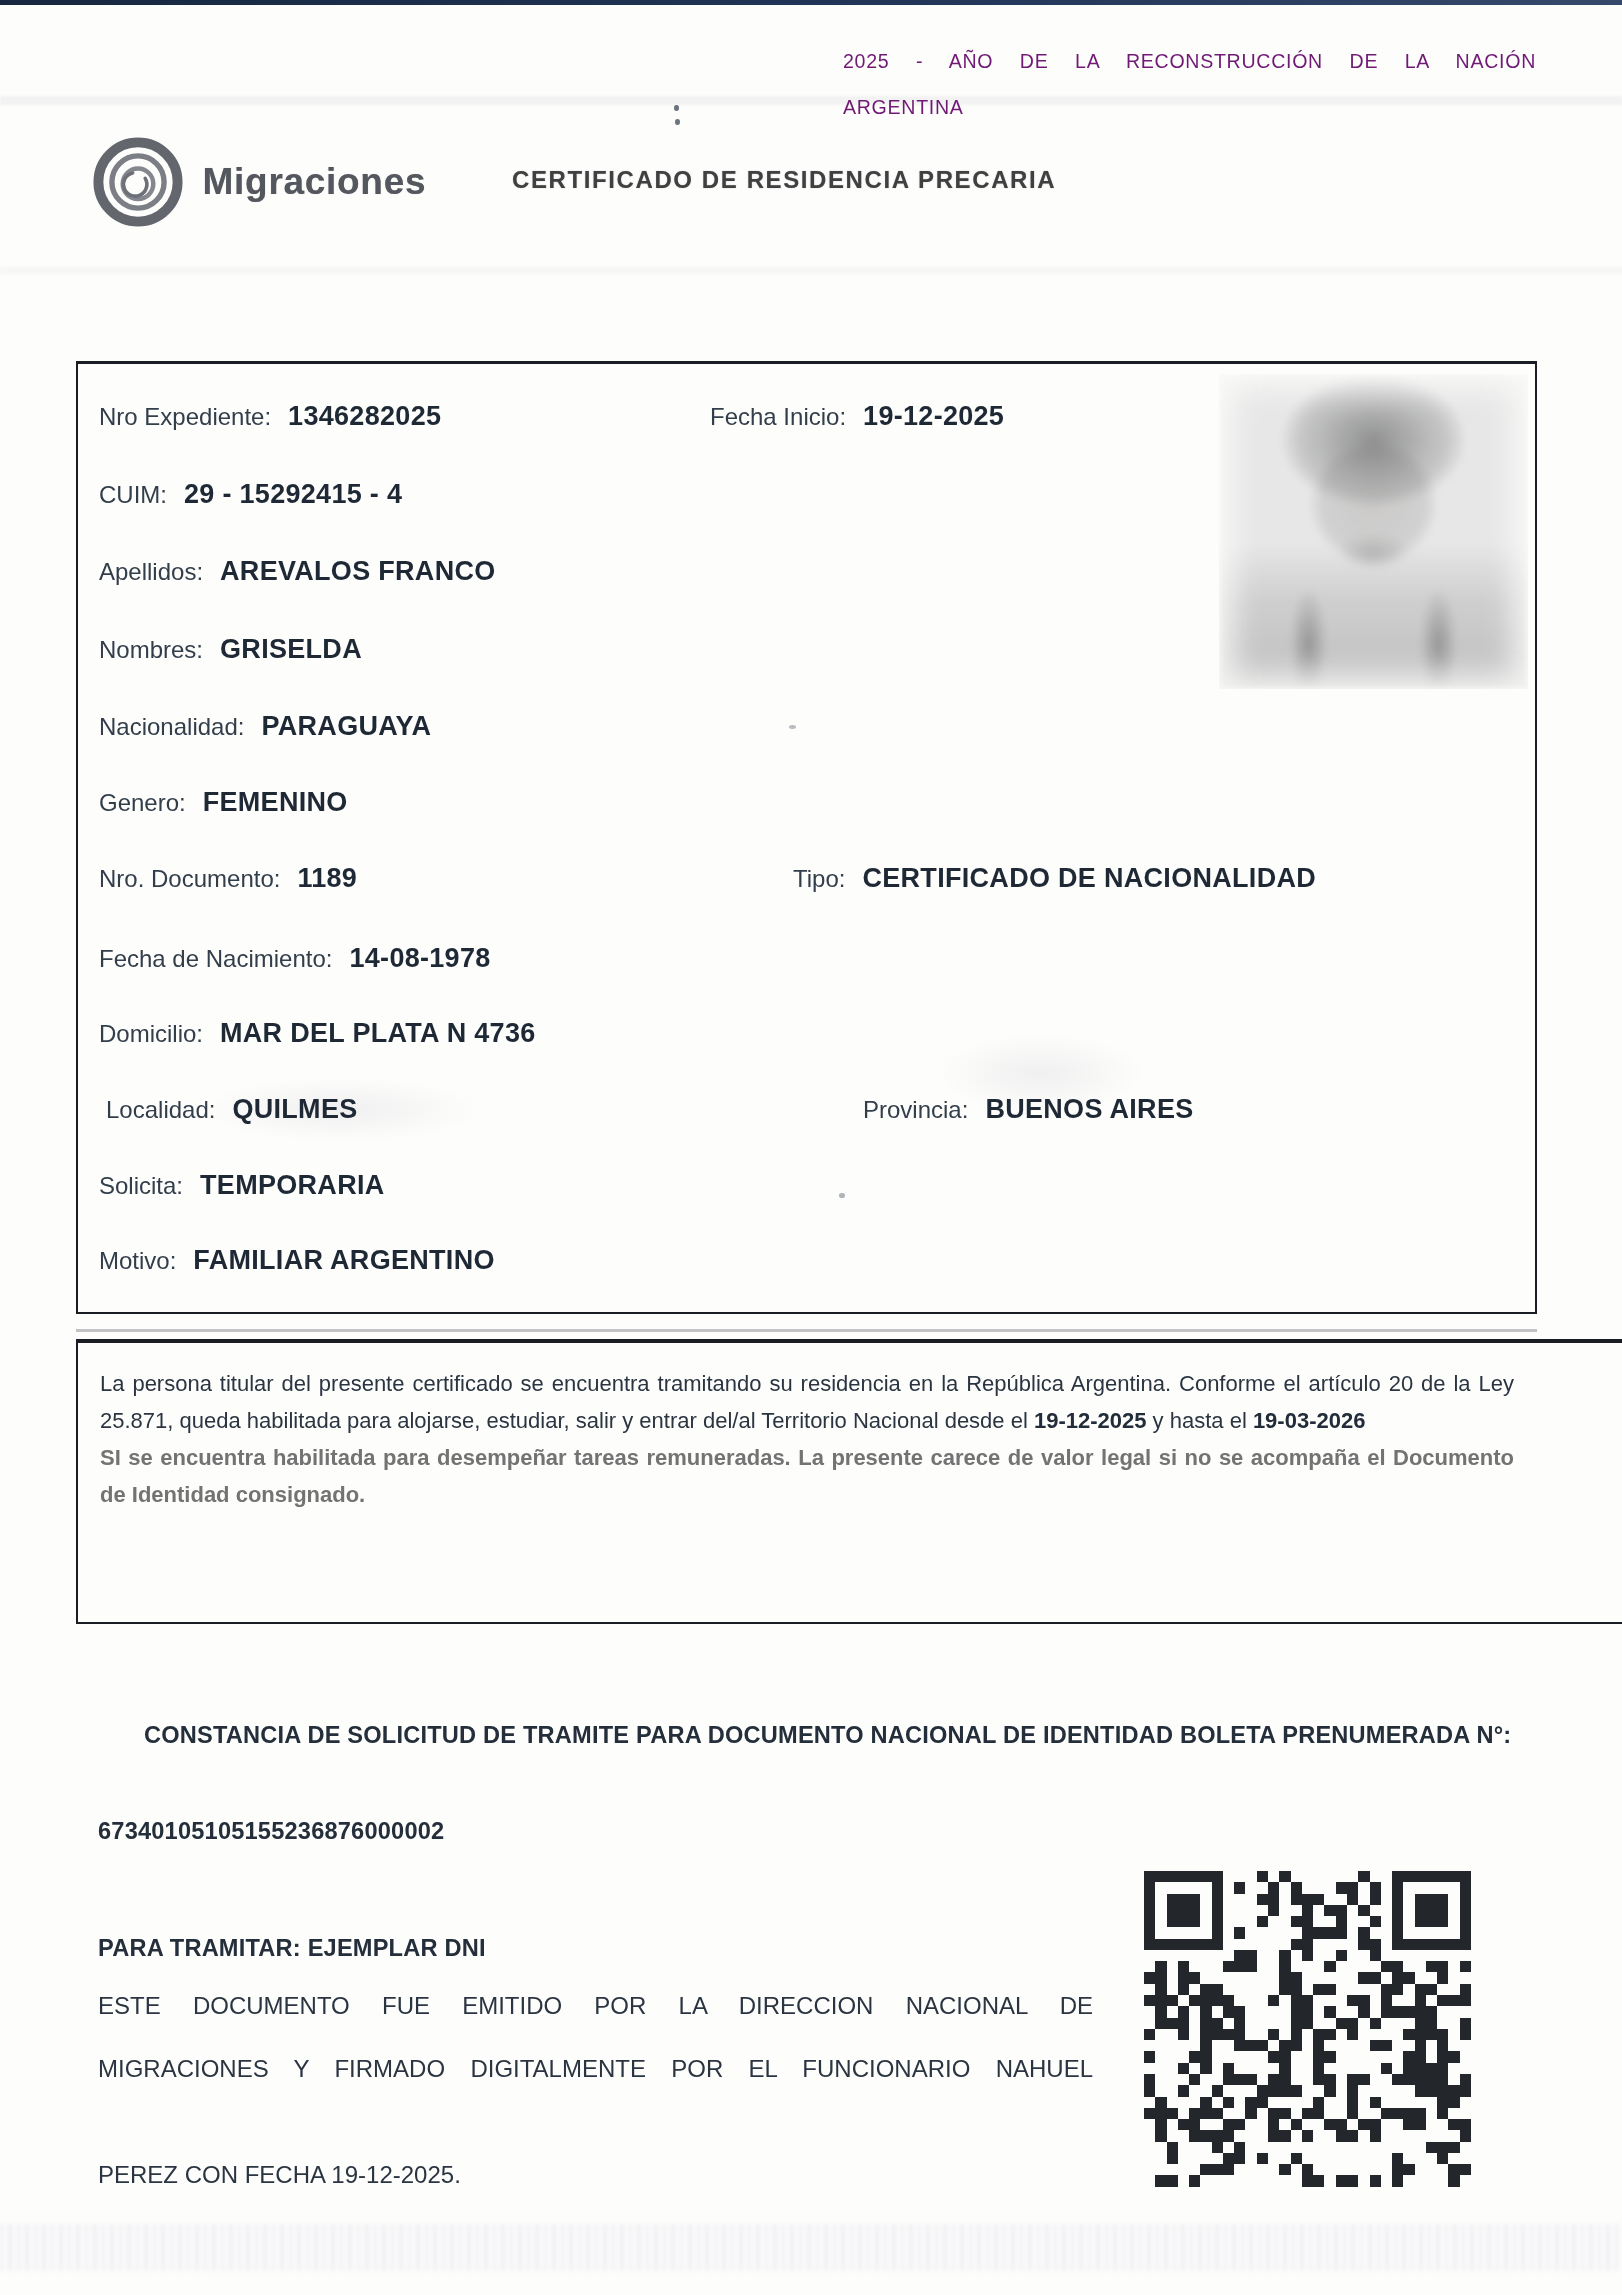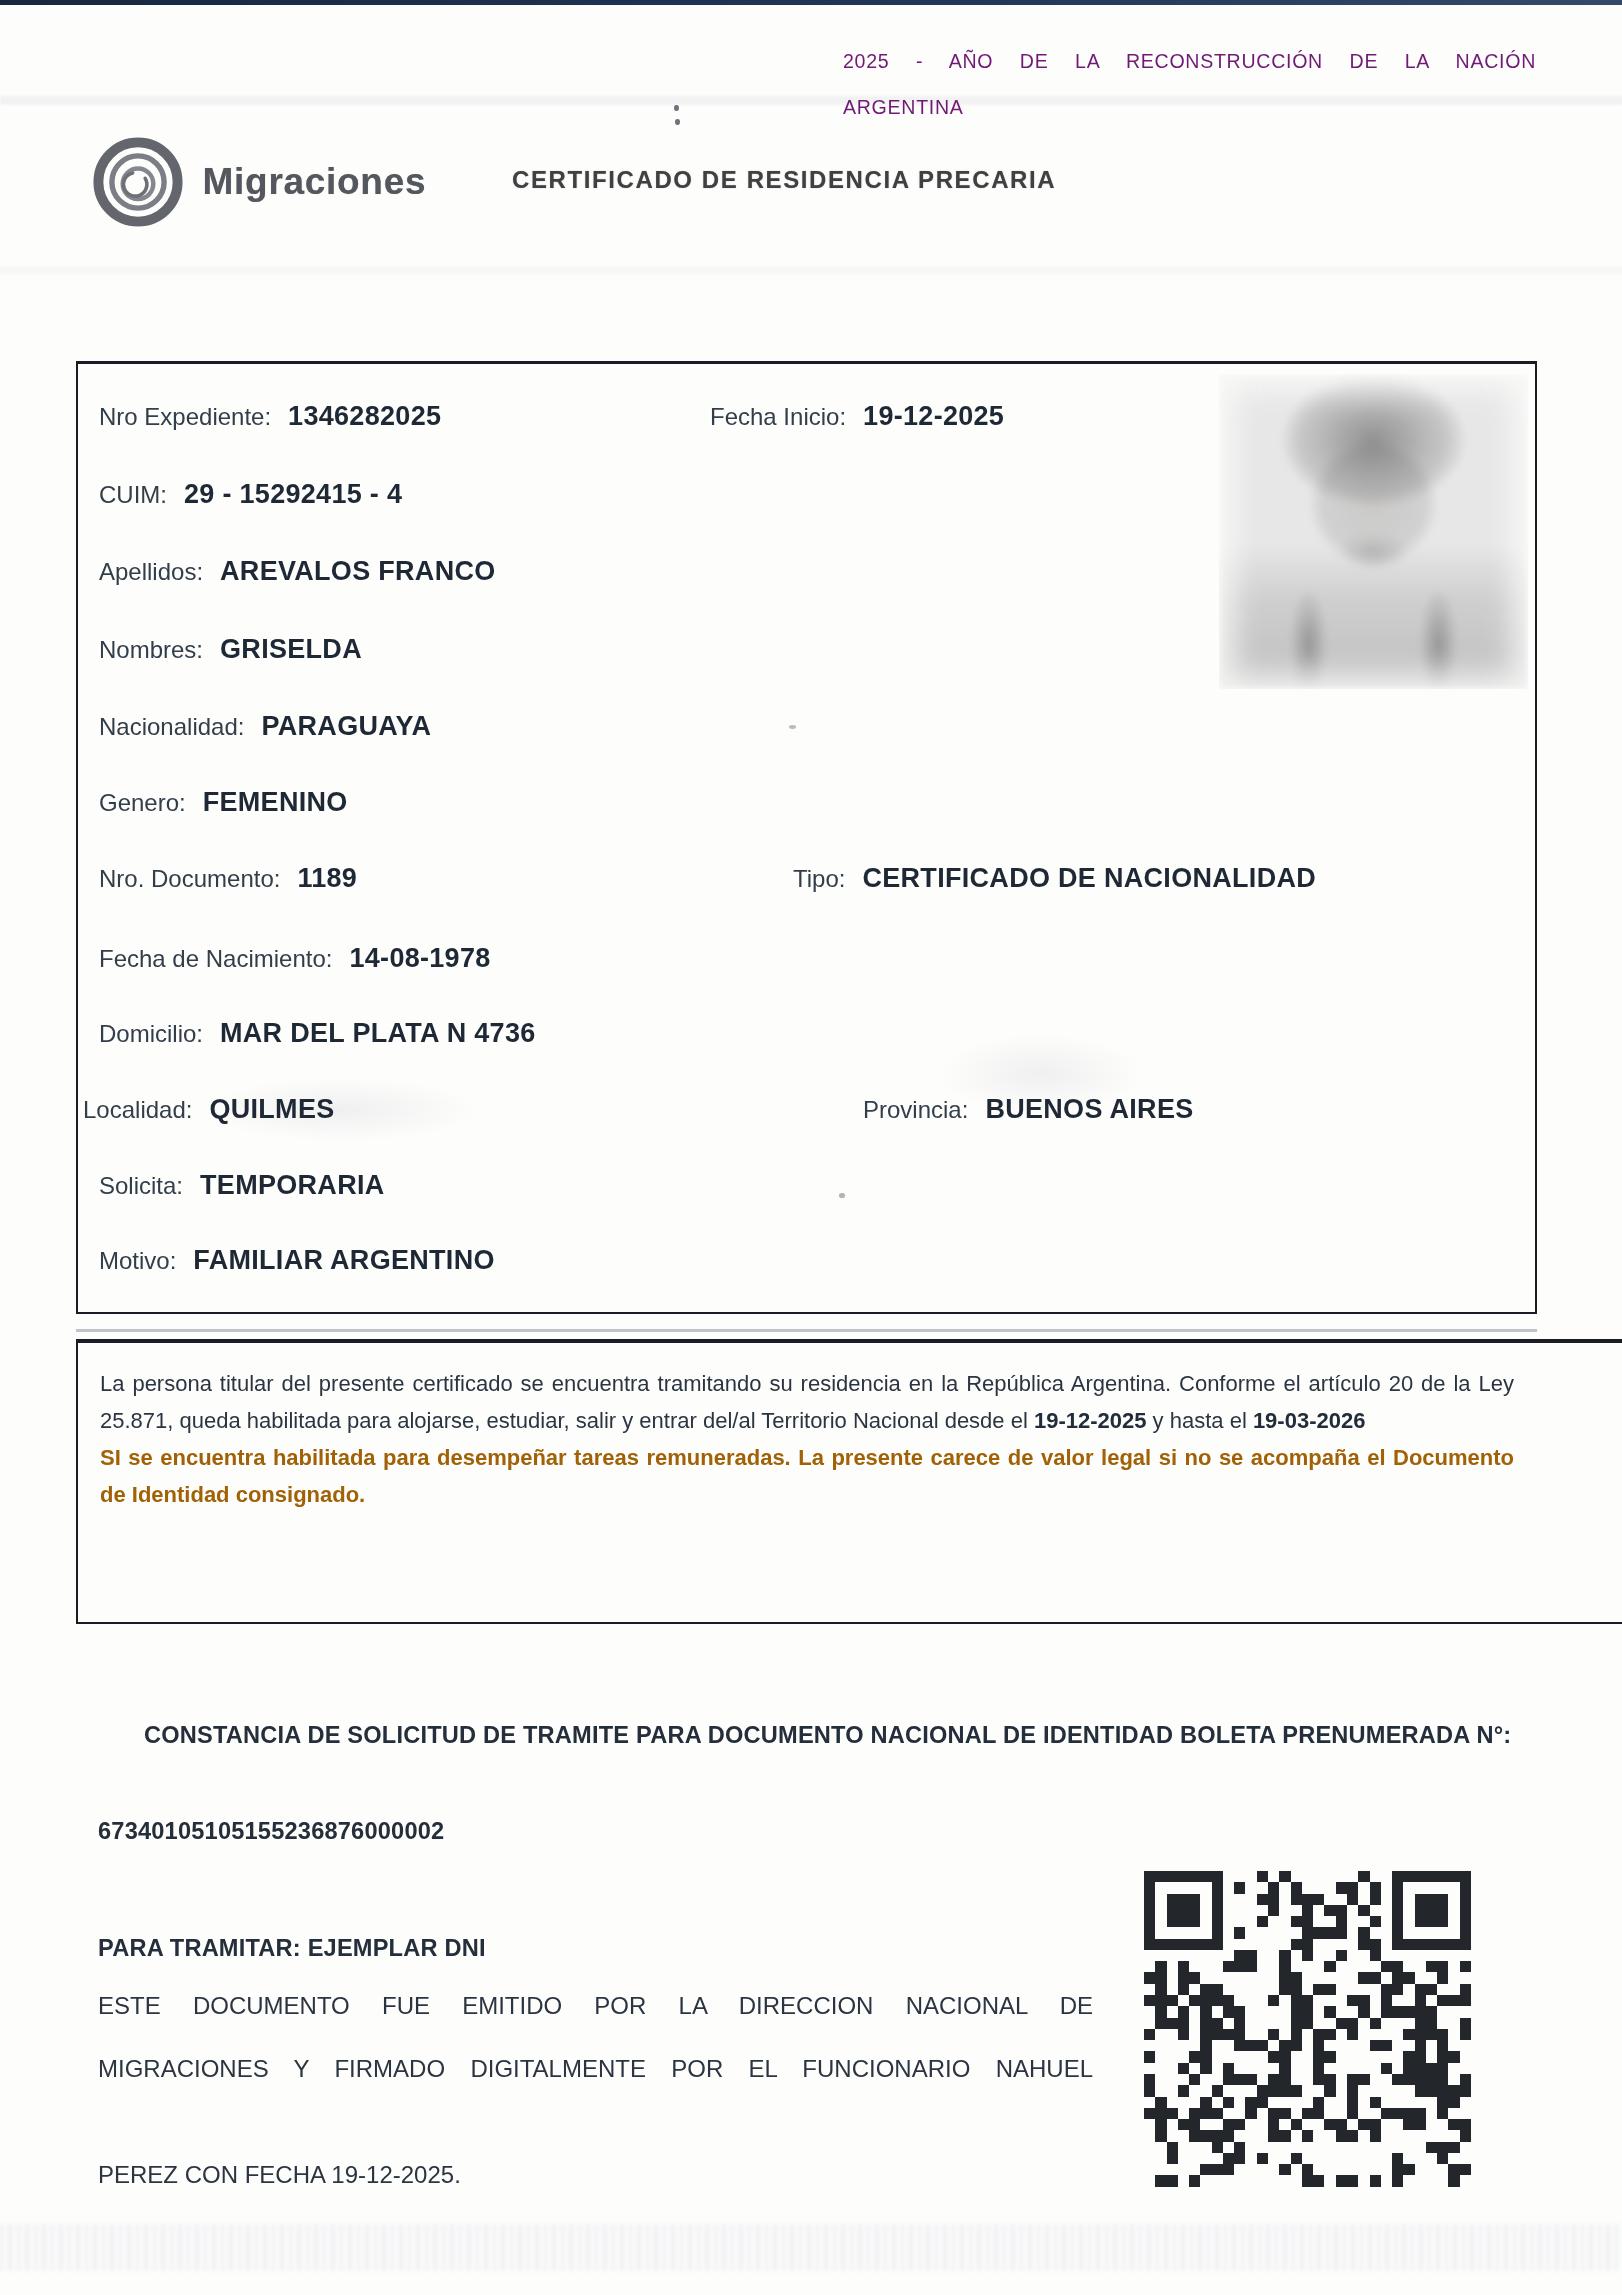--- a/index.html
+++ b/index.html
@@ -50,21 +50,21 @@
       radial-gradient(9% 26% at 71% 86%, rgba(88,92,102,.55), transparent 70%);
     filter:blur(3.3px) grayscale(.85) contrast(.92) brightness(1.04);}
   .photo-vignette{position:absolute;inset:0;box-shadow:inset 0 0 30px 14.4px rgba(251,251,250,.85);}
 
   
   .legal-box{position:absolute;left:76px;top:1339px;width:1585px;height:285px;
     border:2px solid #1a1e24;border-top-width:4.6px;box-sizing:border-box;}
   .legal-text{position:absolute;left:22px;top:22px;width:1414px;
     font-size:22px;line-height:37px;color:#2b3541;text-align:justify;}
   .legal-text b{color:#222d39;}
-  .legal-bold{font-weight:700;color:#a16207;margin-top:0;}
+  .legal-bold{font-weight:700;color:#737373;margin-top:0;}
 
   
   .f-line{position:absolute;left:98px;white-space:nowrap;font-size:23.6px;color:#242f3b;}
   .f-bold{font-weight:700;letter-spacing:0.2px;}
   .f-just{position:absolute;left:98px;width:995px;font-size:24px;color:#2b3541;
     text-align:justify;text-align-last:justify;}
   .f-norm{position:absolute;left:98px;font-size:24px;color:#2b3541;white-space:nowrap;}
 
   
   .qr{position:absolute;left:1144px;top:1871px;width:327px;height:327px;}
@@ -141,21 +141,21 @@
   </div>
 
   <div class="field-row" style="left:99px;top:943px;">
     <span class="lbl">Fecha de Nacimiento:</span><span class="val">14-08-1978</span>
   </div>
 
   <div class="field-row" style="left:99px;top:1018px;">
     <span class="lbl">Domicilio:</span><span class="val">MAR DEL PLATA N 4736</span>
   </div>
 
-  <div class="field-row" style="left:83px;top:1094px;">
+  <div class="field-row" style="left:106px;top:1094px;">
     <span class="lbl">Localidad:</span><span class="val">QUILMES</span>
   </div>
   <div class="field-row" style="left:863px;top:1094px;">
     <span class="lbl">Provincia:</span><span class="val">BUENOS AIRES</span>
   </div>
 
   <div class="field-row" style="left:99px;top:1170px;">
     <span class="lbl">Solicita:</span><span class="val">TEMPORARIA</span>
   </div>
 

